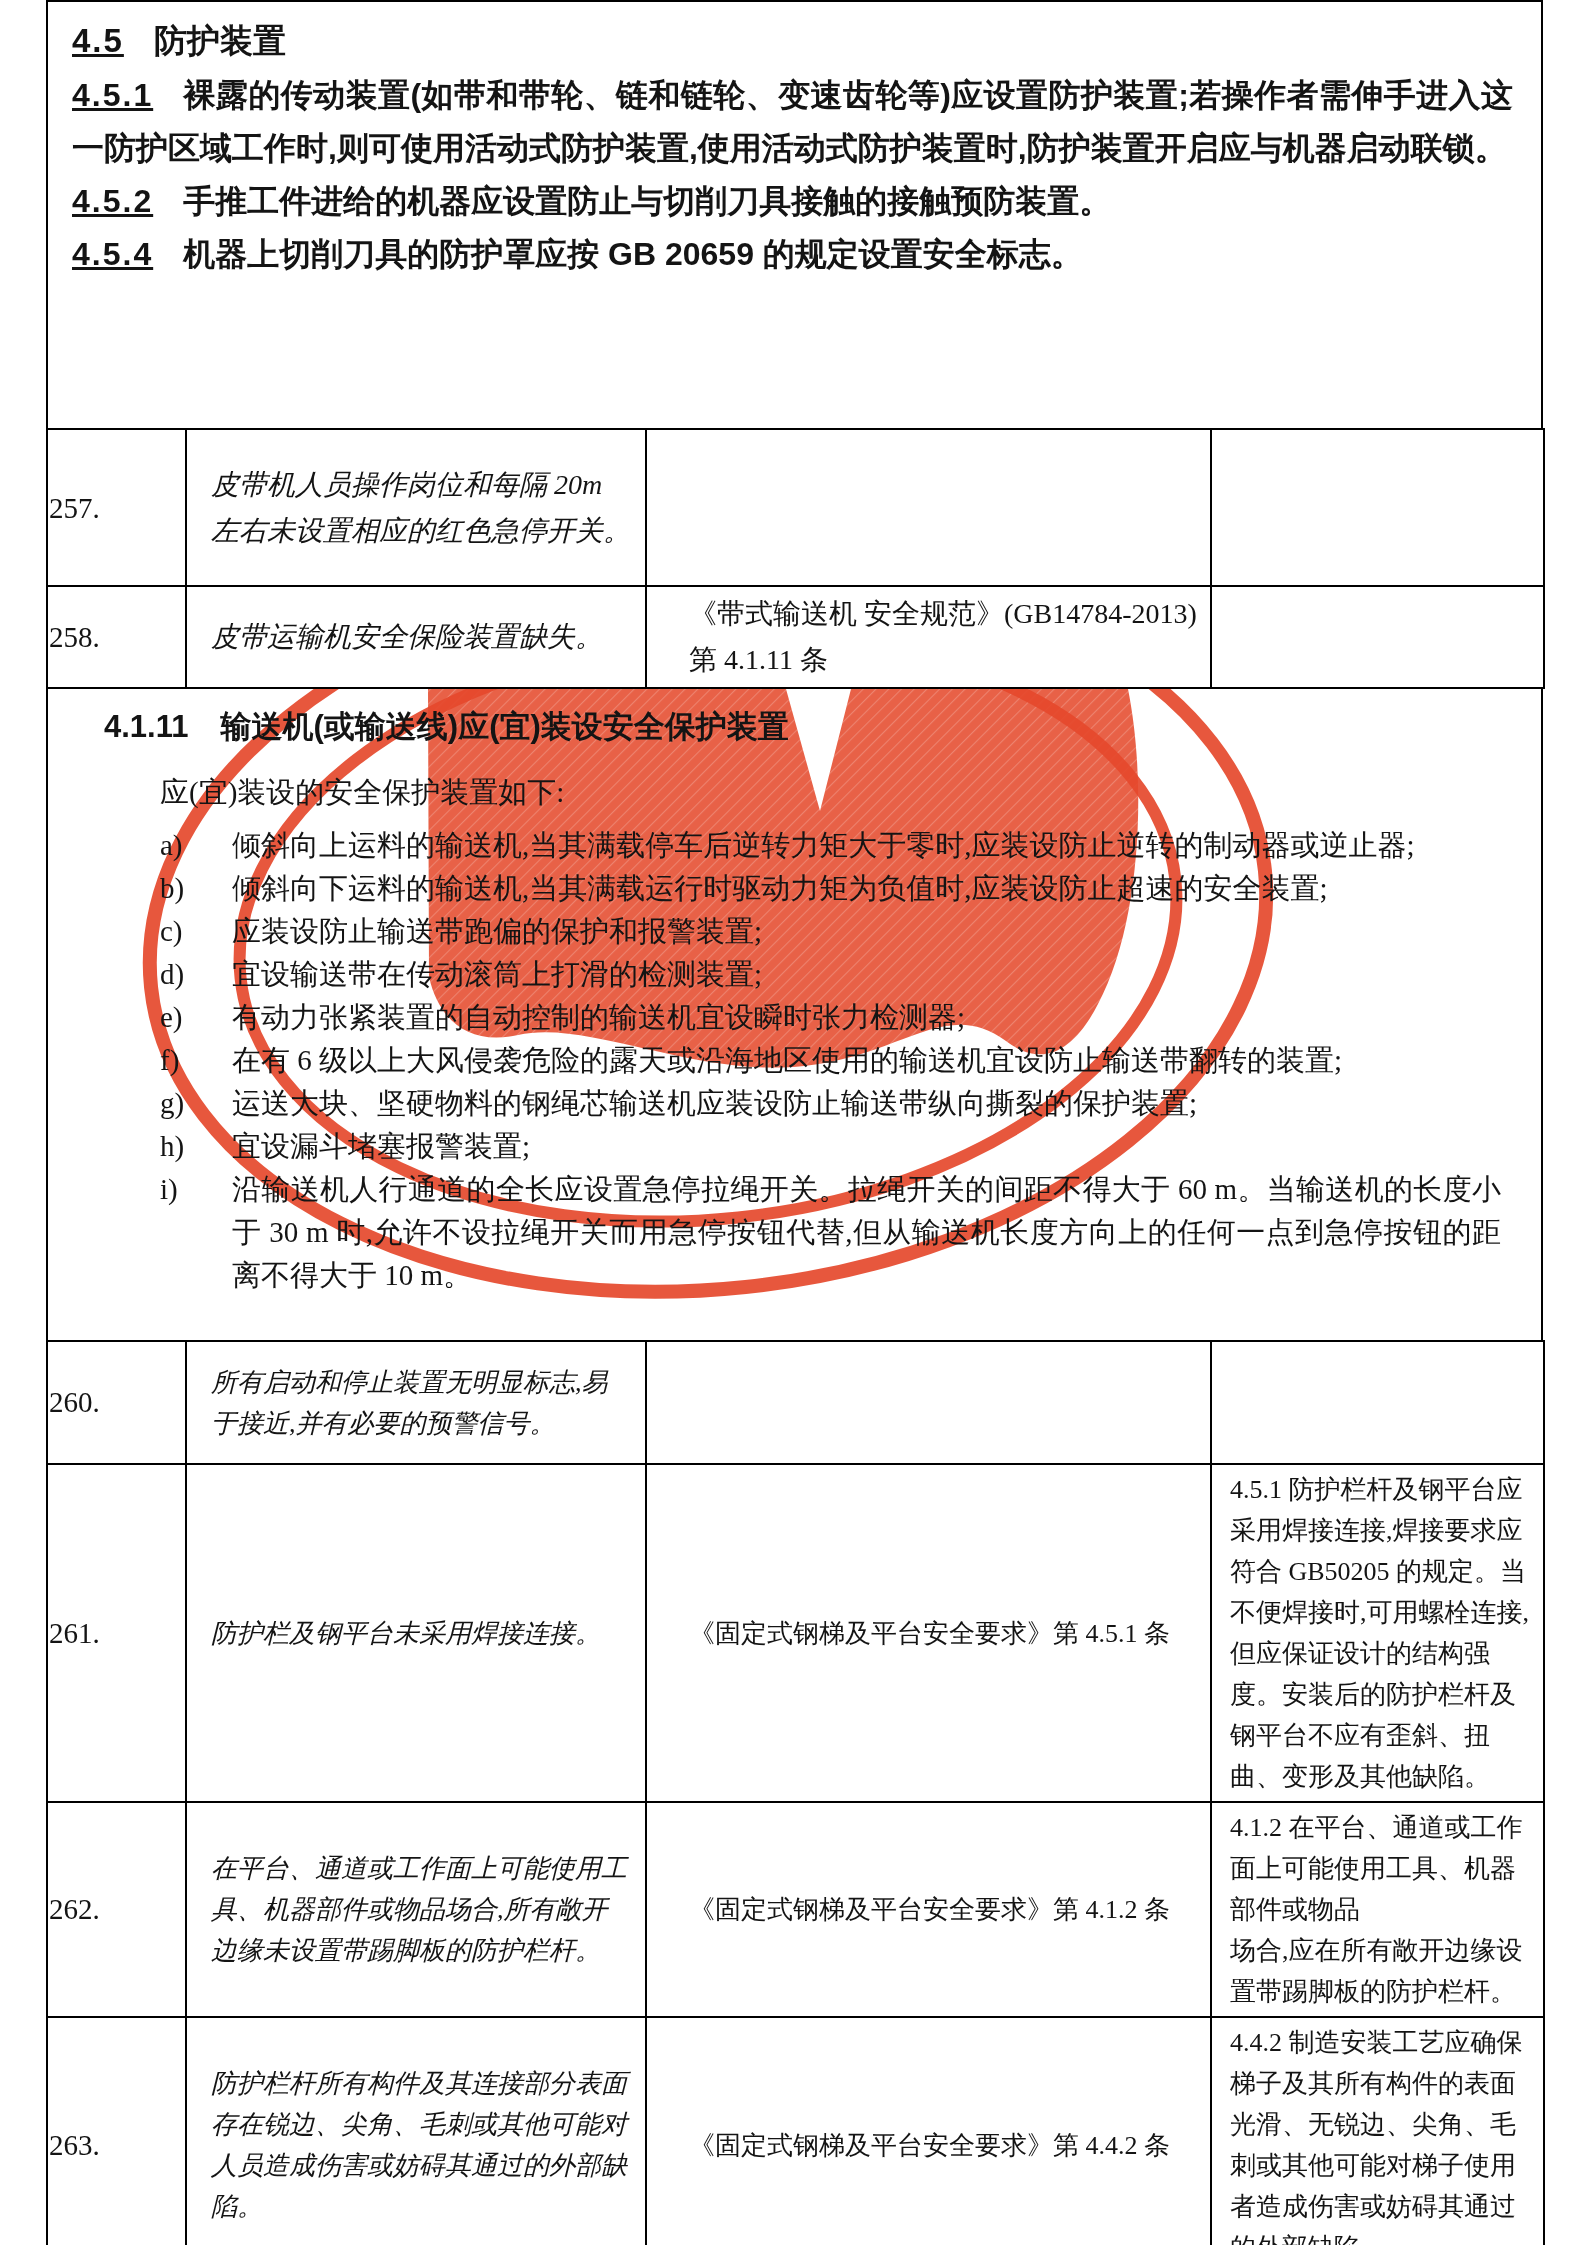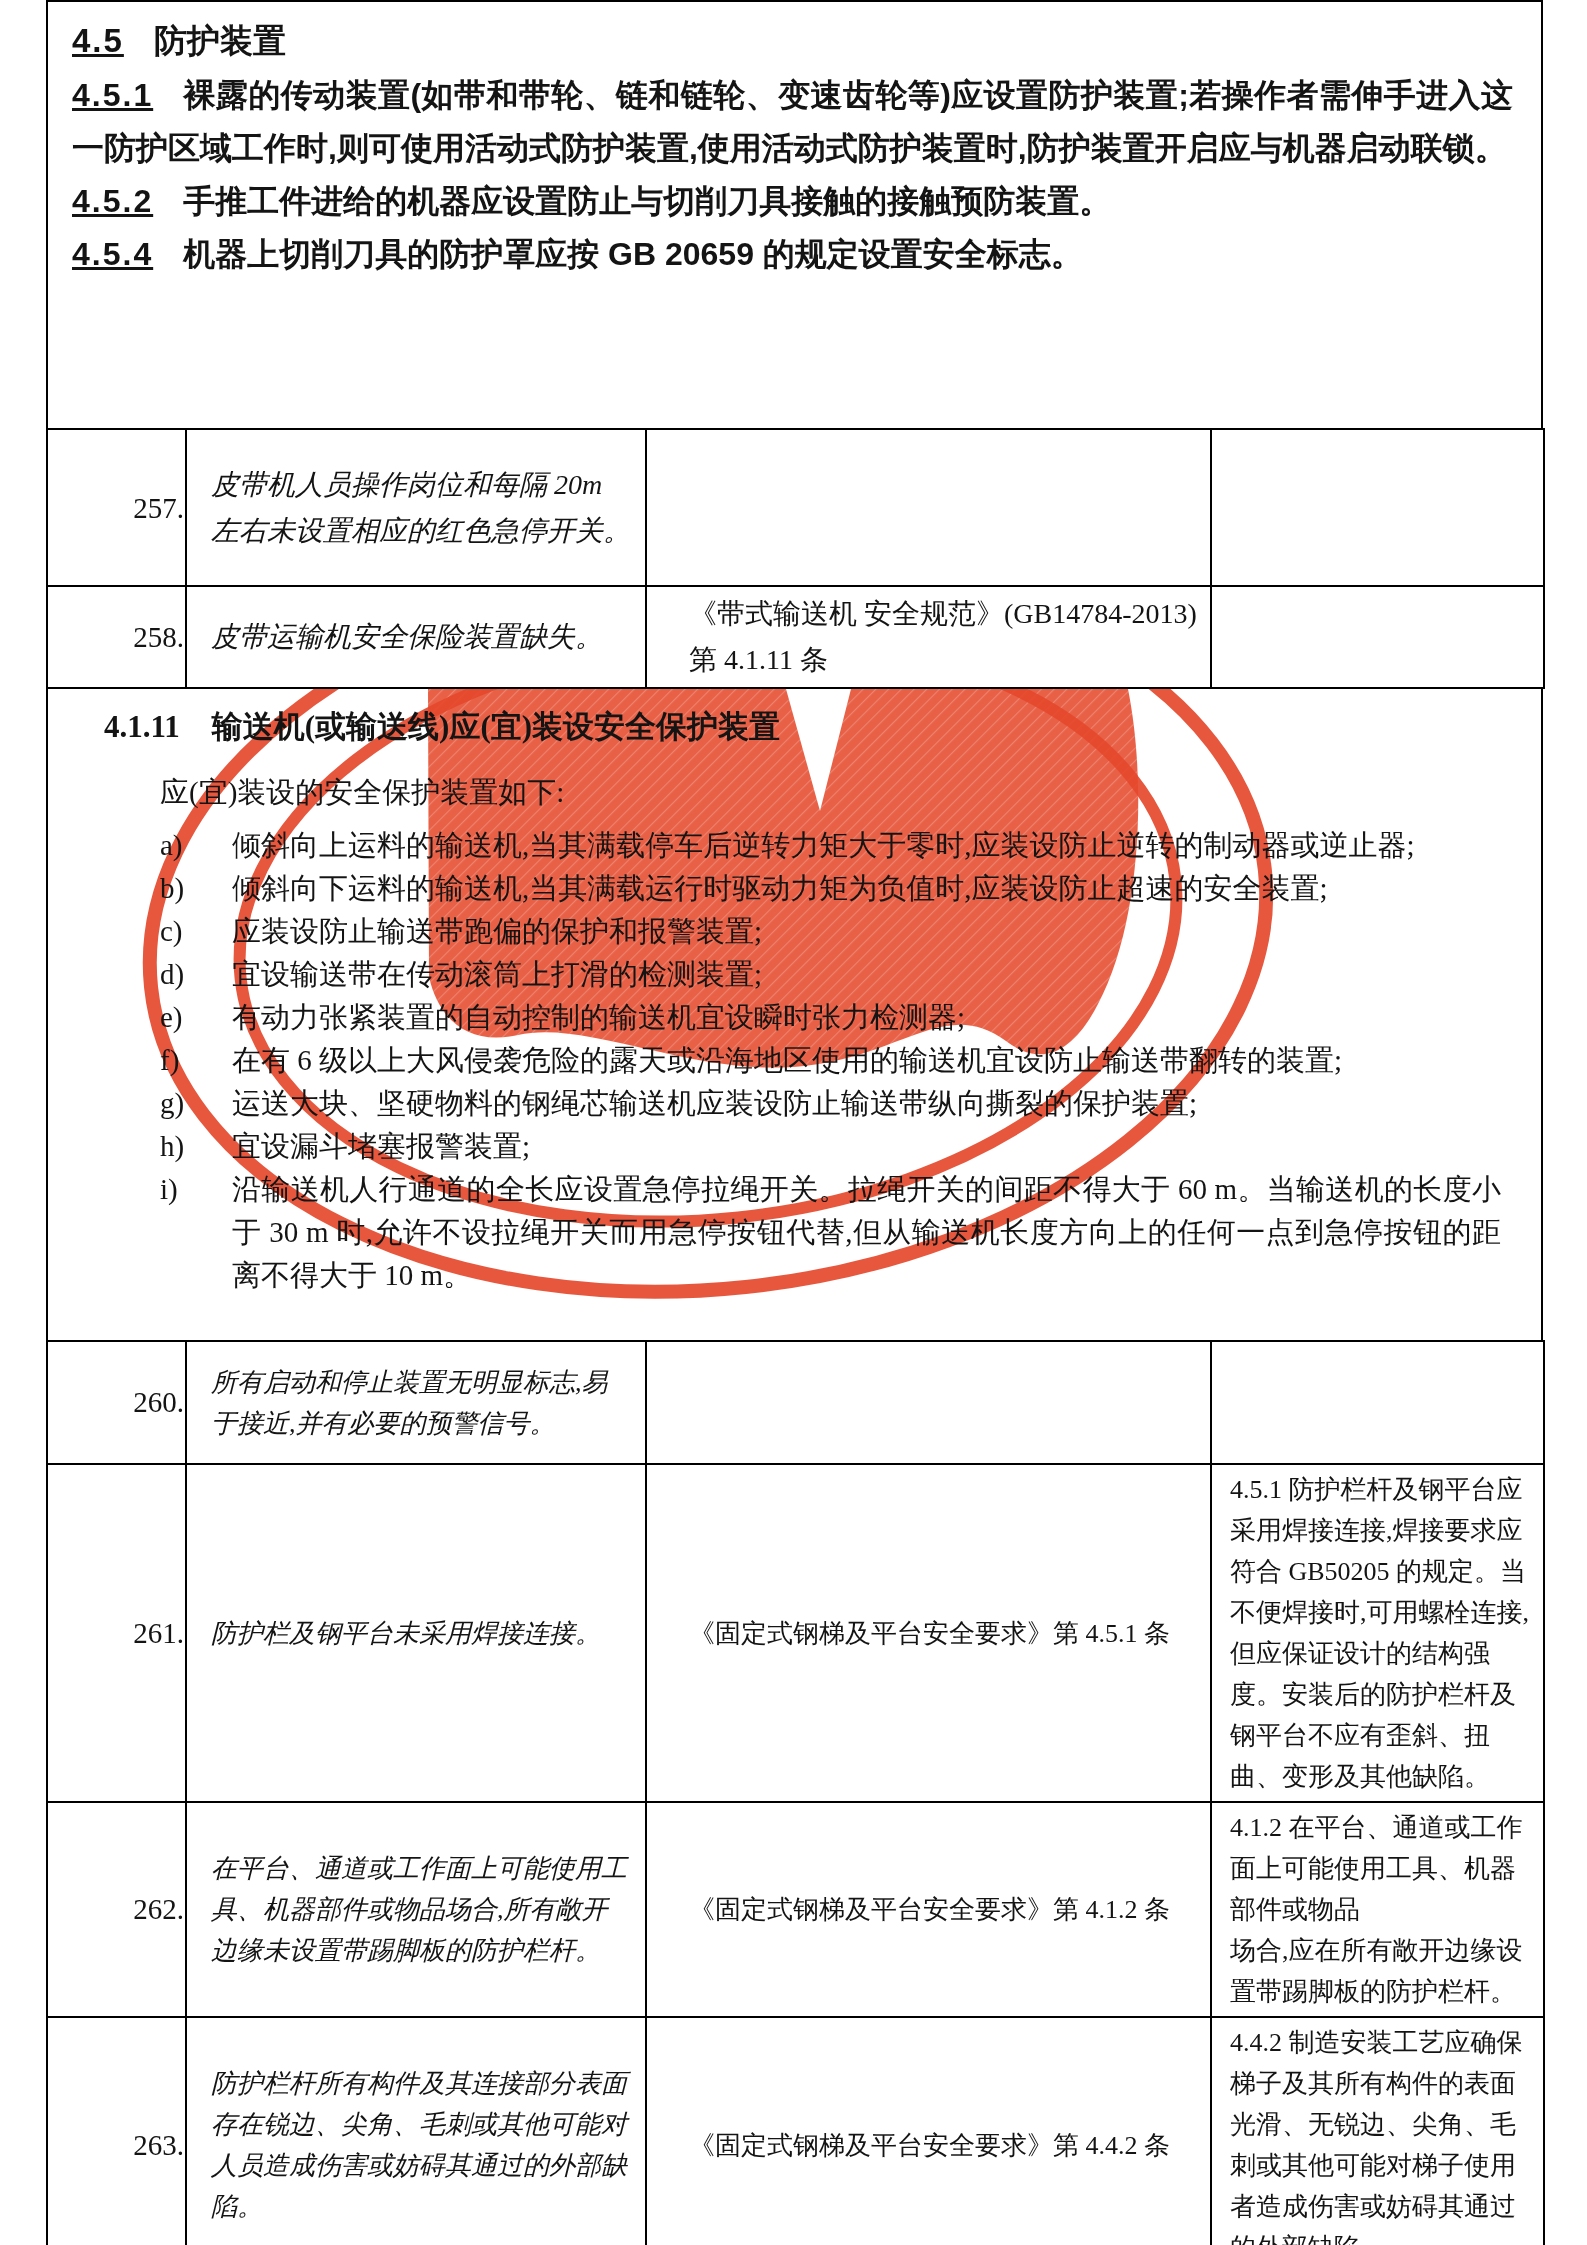--- a/index.html
+++ b/index.html
@@ -17,41 +17,41 @@
   .top-heading{font-size:33px;margin-bottom:2px;}
   .top-heading .num,.top-para .num{margin-right:30px;letter-spacing:2px;text-decoration:underline;}
   .top-para{margin:0;}
 
   
   table.findings{width:1497px;border-collapse:collapse;table-layout:fixed;}
   table.findings td{border:2px solid #000;vertical-align:middle;box-sizing:border-box;}
   col.c1{width:139px;}col.c2{width:460px;}col.c3{width:565px;}col.c4{width:333px;}
   .t-upper td{font-size:28px;line-height:46px;}
   .t-lower td{font-size:26px;line-height:41px;}
-  td.num{text-align:right;font-size:29px;}
+  td.num{text-align:left;font-size:29px;}
   td.issue{padding:4px 14px 4px 24px;font-style:italic;}
   td.ref{padding:4px 12px 4px 42px;}
   td.detail{padding:4px 10px 4px 18px;white-space:pre-line;}
   .t-upper tr.r0 td{height:157px;}
   .t-upper tr.r1 td{height:101px;}
   .t-lower tr.r0 td{height:90px;}
   .t-lower tr.r1 td{height:123px;}
   .t-lower tr.r2 td{height:177px;}
   .t-lower tr.r3 td{height:196px;border-radius:24px;}
   .t-lower tr.r4 td{height:253px;}
 
   
   .quote-box{
     box-sizing:border-box;height:651px;overflow:hidden;position:relative;
     border-left:2px solid #000;border-right:2px solid #000;
     padding:12px 40px 0 56px;
   }
   .quote-stamp{position:absolute;left:0;top:0;z-index:0;}
   .quote-content{position:relative;z-index:1;}
-  .q-heading{font-family:Liberation Serif, serif;font-weight:bold;font-size:31px;line-height:40px;margin:6px 0 24px 0;}
+  .q-heading{font-family:Liberation Sans, sans-serif;font-weight:bold;font-size:31px;line-height:40px;margin:6px 0 24px 0;}
   .q-heading .num{margin-right:32px;}
   .q-intro{font-size:29px;line-height:43px;margin:0 0 10px 56px;}
   .q-item{display:flex;margin-left:56px;font-size:29px;line-height:43px;text-align:justify;}
   .q-item .lbl{width:72px;flex:none;}
   .q-item .txt{flex:1;}
 </style>
 </head>
 <body>
 
 <div class="doc">

